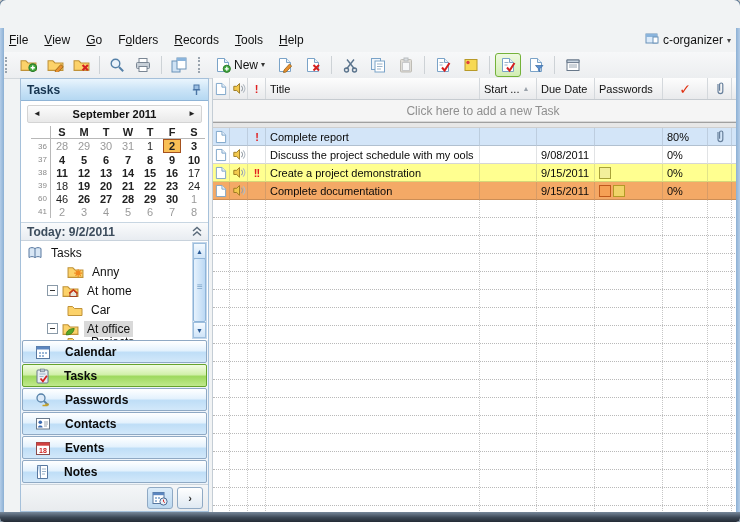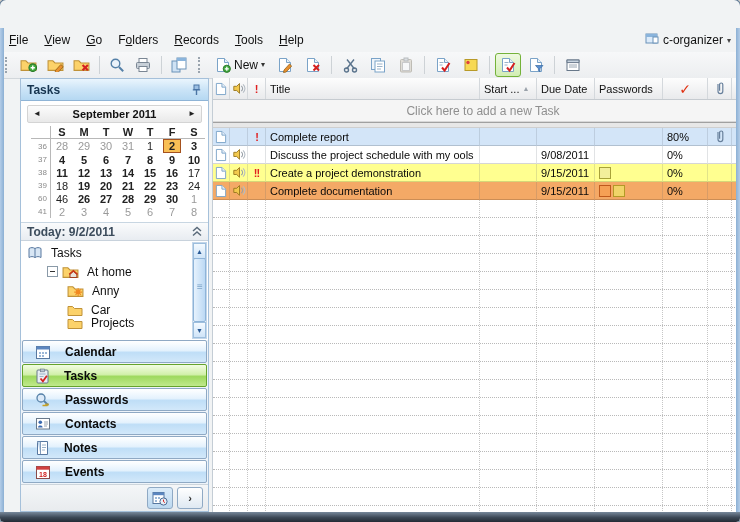--- a/index.html
+++ b/index.html
@@ -396,48 +396,58 @@
         <div id="tree" class="tree">
             <div class="trow" style="padding-left: 6px;">
               <span class="ticon" style="display: inline-flex;">
                 <svg width="16" height="14" viewBox="0 0 16 14">
                   <path d="M2 2.5c2-1.2 4-1.2 6 0 2-1.2 4-1.2 6 0v9c-2-1.2-4-1.2-6 0-2-1.2-4-1.2-6 0z" fill="#d8e6f4" stroke="#5878a0"></path>
                   <path d="M8 2.5v9" stroke="#5878a0"></path>
                 </svg>
               </span>
               <span class="lbl">Tasks</span>
             </div>
+            <div class="trow" style="padding-left: 46px;">
+              <span class="ticon" style="display: inline-flex;">
+                <svg width="17" height="15" viewBox="0 0 16 14">
+                  <path d="M1 12.5V3.5h4.5l2 2H15v7z" fill="#fcd26a" stroke="#c09238"></path>
+                  <circle cx="10.5" cy="8.5" r="2" fill="#f08820"></circle>
+                  <path d="M10.5 4.8v7.4M6.8 8.5h7.4M8 6l5 5M13 6l-5 5" stroke="#f08820" stroke-width="1.1"></path>
+                </svg>
+              </span>
+              <span class="lbl">Anny</span>
+            </div>
             <div class="trow" style="padding-left: 26px;">
               <span class="expander"></span>
               <span class="ticon" style="display: inline-flex;">
                 <svg width="17" height="15" viewBox="0 0 16 14">
                   <path d="M1 12.5V3.5h4.5l2 2H15v7z" fill="#fcd26a" stroke="#c09238"></path>
                   <path d="M7.5 9.5l3.2-2.8 3.3 2.8v3.2H7.5z" fill="#e8e4da" stroke="#a04020"></path>
                   <path d="M6.8 9.7l3.9-3.4 3.9 3.4" fill="none" stroke="#c83818" stroke-width="1.4"></path>
                 </svg>
               </span>
               <span class="lbl">At home</span>
             </div>
             <div class="trow" style="padding-left: 46px;">
               <span class="ticon" style="display: inline-flex;">
+                <svg width="16" height="14" viewBox="0 0 16 14">
+                  <path d="M1 12.5V3.5h4.5l2 2H15v7z" fill="#fcd26a" stroke="#c09238"></path>
+                </svg>
+              </span>
+              <span class="lbl">Car</span>
+            </div>
+            <div class="trow selected" style="padding-left: 26px;">
+              <span class="expander"></span>
+              <span class="ticon" style="display: inline-flex;">
                 <svg width="17" height="15" viewBox="0 0 16 14">
                   <path d="M1 12.5V3.5h4.5l2 2H15v7z" fill="#fcd26a" stroke="#c09238"></path>
-                  <circle cx="10.5" cy="8.5" r="2" fill="#f08820"></circle>
-                  <path d="M10.5 4.8v7.4M6.8 8.5h7.4M8 6l5 5M13 6l-5 5" stroke="#f08820" stroke-width="1.1"></path>
-                </svg>
-              </span>
-              <span class="lbl">Anny</span>
-            </div>
-            <div class="trow" style="padding-left: 46px;">
-              <span class="ticon" style="display: inline-flex;">
-                <svg width="16" height="14" viewBox="0 0 16 14">
-                  <path d="M1 12.5V3.5h4.5l2 2H15v7z" fill="#fcd26a" stroke="#c09238"></path>
-                </svg>
-              </span>
-              <span class="lbl">Car</span>
+                  <path d="M4 13c0-4 3.5-6 7.5-6-.8 4.5-3.5 6-7.5 6z" fill="#58a828" stroke="#3a7a14" stroke-width=".8"></path>
+                </svg>
+              </span>
+              <span class="lbl">At office</span>
             </div>
             <div class="trow" style="padding-left: 46px; height: 8px;">
               <span class="ticon" style="display: inline-flex;">
                 <svg width="16" height="14" viewBox="0 0 16 14">
                   <path d="M1 12.5V3.5h4.5l2 2H15v7z" fill="#fcd26a" stroke="#c09238"></path>
                 </svg>
               </span>
               <span class="lbl">Projects</span>
             </div>
           </div>
@@ -485,37 +495,37 @@
                 <rect x="1.5" y="2.5" width="13" height="10.5" fill="#fff" stroke="#68788a"></rect>
                 <circle cx="5.3" cy="6.3" r="1.8" fill="#3a6ab0"></circle>
                 <path d="M3 11.5c0-2.6 4.6-2.6 4.6 0z" fill="#3a6ab0"></path>
                 <path d="M9 6h4M9 8h4M9 10h3" stroke="#98a4b0"></path>
               </svg>
             </span>
             <span class="nlabel">Contacts</span>
           </div>
           <div class="navbtn">
             <span class="nicon" style="display: inline-flex;">
+              <svg width="16" height="16" viewBox="0 0 16 16">
+                <rect x="1.5" y="2.5" width="13" height="12" fill="#fff" stroke="#8a4a4a"></rect>
+                <path d="M1.5 2.5h13v3.2h-13z" fill="#d04040"></path>
+                <text x="8" y="12.6" font-size="7" font-weight="bold" fill="#d02020" text-anchor="middle" font-family="sans-serif">18</text>
+              </svg>
+            </span>
+            <span class="nlabel">Events</span>
+          </div>
+          <div class="navbtn">
+            <span class="nicon" style="display: inline-flex;">
               <svg width="15" height="16" viewBox="0 0 15 16">
                 <path d="M2.5 1.5h10v13h-10z" fill="#fff" stroke="#5878a0"></path>
                 <path d="M2.5 1.5h3v13" fill="#bcd4ec" stroke="#5878a0" stroke-width=".7"></path>
                 <path d="M7 5h4M7 7.5h4M7 10h3" stroke="#9ab2c8"></path>
               </svg>
             </span>
             <span class="nlabel">Notes</span>
-          </div>
-          <div class="navbtn">
-            <span class="nicon" style="display: inline-flex;">
-              <svg width="16" height="16" viewBox="0 0 16 16">
-                <rect x="1.5" y="2.5" width="13" height="12" fill="#fff" stroke="#8a4a4a"></rect>
-                <path d="M1.5 2.5h13v3.2h-13z" fill="#d04040"></path>
-                <text x="8" y="12.6" font-size="7" font-weight="bold" fill="#d02020" text-anchor="middle" font-family="sans-serif">18</text>
-              </svg>
-            </span>
-            <span class="nlabel">Events</span>
           </div>
         </div>
       <div class="lp-bottom" id="lp-bottom">
           <div class="sbtn pressed">
             <span style="display: inline-flex;">
               <svg width="16" height="15" viewBox="0 0 16 15">
                 <rect x="1" y="1.5" width="11" height="11" fill="#fff" stroke="#5878a0"></rect>
                 <path d="M1 1.5h11v2.7H1z" fill="#5b86c0"></path>
                 <path d="M3 6h2v2H3zM6 6h2v2H6zM3 9h2v2H3z" fill="#9cb8d8"></path>
                 <circle cx="11.5" cy="10.5" r="3.6" fill="#e8eef6" stroke="#4a6a94"></circle>

